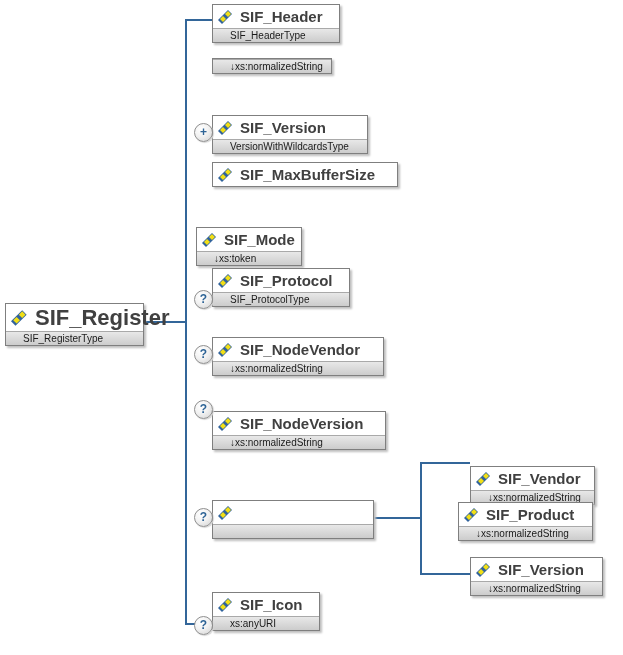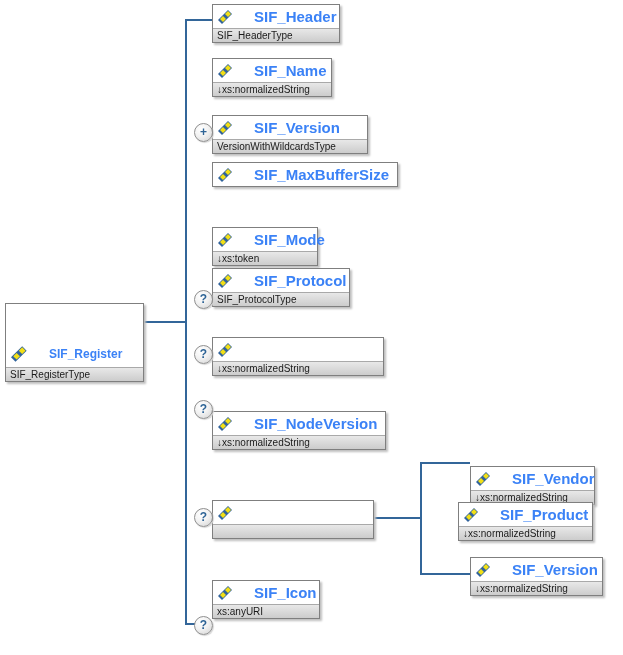--- a/index.html
+++ b/index.html
@@ -6,26 +6,26 @@
   .canvas{
     position:relative;width:623px;height:655px;background:#ffffff;
     font-family:"Liberation Sans",sans-serif;overflow:hidden;
   }
   .wires{position:absolute;left:0;top:0;pointer-events:none;}
   .node{
     position:absolute;background:#ffffff;border:1px solid #7f7f7f;
     box-shadow:2px 2px 2px #bfbfbf;white-space:nowrap;z-index:2;
   }
   .node .title{
-    display:flex;align-items:center;gap:19px;height:23px;padding:0 6px 0 5px;
-    font-weight:bold;font-size:15px;color:#3b82f6;background:#ffffff;
-  }
-  .node.root .title{height:27px;font-size:12px;margin-top:36px;}
+    display:flex;align-items:center;gap:5px;height:23px;padding:0 6px 0 5px;
+    font-weight:bold;font-size:15px;color:#404040;background:#ffffff;
+  }
+  .node.root .title{height:27px;font-size:22px;}
   .node .type{
-    height:13px;line-height:13px;font-size:10px;color:#1a1a1a;padding:0 4px;
+    height:13px;line-height:13px;font-size:10px;color:#1a1a1a;padding:0 17px;
     background:linear-gradient(#e8e8e8,#cccccc);border-top:1px solid #a9a9a9;
   }
   .ei{flex:0 0 auto;display:block;}
   .badge{
     position:absolute;width:17px;height:17px;border-radius:50%;
     background:radial-gradient(circle at 35% 30%,#ffffff 0%,#f2f2f2 45%,#d2d2d2 100%);
     border:1px solid #8f8f8f;color:#2e6496;font-weight:bold;font-size:12px;
     line-height:16px;text-align:center;z-index:3;box-shadow:1px 1px 1px #d5d5d5;
     font-family:"Liberation Sans",sans-serif;
   }
@@ -57,28 +57,20 @@
           <path d="M0 10 L10 0 L14 4 L4 14 Z" fill="#31639c"></path>
           <path d="M5 6 L8 9 L5 12 L2 9 Z" fill="#f2df16"></path>
           <path d="M10 1 L13 4 L10 7 L7 4 Z" fill="#f2df16"></path>
         </svg>
       <span>SIF_Header</span>
     </div>
     <div class="type">SIF_HeaderType</div>
   </div>
 
   <div class="node" style="left:212px;top:58px;width:118px">
-    <div class="title">
-      <svg class="ei" width="17" height="14" viewBox="0 0 17 14">
-          <path d="M0 10 L10 0 L14 4 L4 14 Z" fill="#31639c"></path>
-          <path d="M5 6 L8 9 L5 12 L2 9 Z" fill="#f2df16"></path>
-          <path d="M10 1 L13 4 L10 7 L7 4 Z" fill="#f2df16"></path>
-        </svg>
-      <span>SIF_Name</span>
-    </div>
     <div class="type">↓xs:normalizedString</div>
   </div>
 
   <div class="node" style="left:212px;top:115px;width:154px">
     <div class="title">
       <svg class="ei" width="17" height="14" viewBox="0 0 17 14">
           <path d="M0 10 L10 0 L14 4 L4 14 Z" fill="#31639c"></path>
           <path d="M5 6 L8 9 L5 12 L2 9 Z" fill="#f2df16"></path>
           <path d="M10 1 L13 4 L10 7 L7 4 Z" fill="#f2df16"></path>
         </svg>
@@ -92,21 +84,21 @@
     <div class="title">
       <svg class="ei" width="17" height="14" viewBox="0 0 17 14">
           <path d="M0 10 L10 0 L14 4 L4 14 Z" fill="#31639c"></path>
           <path d="M5 6 L8 9 L5 12 L2 9 Z" fill="#f2df16"></path>
           <path d="M10 1 L13 4 L10 7 L7 4 Z" fill="#f2df16"></path>
         </svg>
       <span>SIF_MaxBufferSize</span>
     </div>
   </div>
 
-  <div class="node" style="left:212px;top:227px;width:104px">
+  <div class="node" style="left:196px;top:227px;width:104px">
     <div class="title">
       <svg class="ei" width="17" height="14" viewBox="0 0 17 14">
           <path d="M0 10 L10 0 L14 4 L4 14 Z" fill="#31639c"></path>
           <path d="M5 6 L8 9 L5 12 L2 9 Z" fill="#f2df16"></path>
           <path d="M10 1 L13 4 L10 7 L7 4 Z" fill="#f2df16"></path>
         </svg>
       <span>SIF_Mode</span>
     </div>
     <div class="type">↓xs:token</div>
   </div>
@@ -124,20 +116,21 @@
   </div>
   <div class="badge" style="left:194px;top:290px">?</div>
 
   <div class="node" style="left:212px;top:337px;width:170px">
     <div class="title">
       <svg class="ei" width="17" height="14" viewBox="0 0 17 14">
           <path d="M0 10 L10 0 L14 4 L4 14 Z" fill="#31639c"></path>
           <path d="M5 6 L8 9 L5 12 L2 9 Z" fill="#f2df16"></path>
           <path d="M10 1 L13 4 L10 7 L7 4 Z" fill="#f2df16"></path>
         </svg>
+      <span>SIF_NodeVendor</span>
     </div>
     <div class="type">↓xs:normalizedString</div>
   </div>
   <div class="badge" style="left:194px;top:345px">?</div>
 
   <div class="node" style="left:212px;top:411px;width:172px">
     <div class="title">
       <svg class="ei" width="17" height="14" viewBox="0 0 17 14">
           <path d="M0 10 L10 0 L14 4 L4 14 Z" fill="#31639c"></path>
           <path d="M5 6 L8 9 L5 12 L2 9 Z" fill="#f2df16"></path>
@@ -154,21 +147,21 @@
       <svg class="ei" width="17" height="14" viewBox="0 0 17 14">
           <path d="M0 10 L10 0 L14 4 L4 14 Z" fill="#31639c"></path>
           <path d="M5 6 L8 9 L5 12 L2 9 Z" fill="#f2df16"></path>
           <path d="M10 1 L13 4 L10 7 L7 4 Z" fill="#f2df16"></path>
         </svg>
     </div>
     <div class="type"></div>
   </div>
   <div class="badge" style="left:194px;top:508px">?</div>
 
-  <div class="node" style="left:212px;top:580px;width:106px">
+  <div class="node" style="left:212px;top:592px;width:106px">
     <div class="title">
       <svg class="ei" width="17" height="14" viewBox="0 0 17 14">
           <path d="M0 10 L10 0 L14 4 L4 14 Z" fill="#31639c"></path>
           <path d="M5 6 L8 9 L5 12 L2 9 Z" fill="#f2df16"></path>
           <path d="M10 1 L13 4 L10 7 L7 4 Z" fill="#f2df16"></path>
         </svg>
       <span>SIF_Icon</span>
     </div>
     <div class="type">xs:anyURI</div>
   </div>

